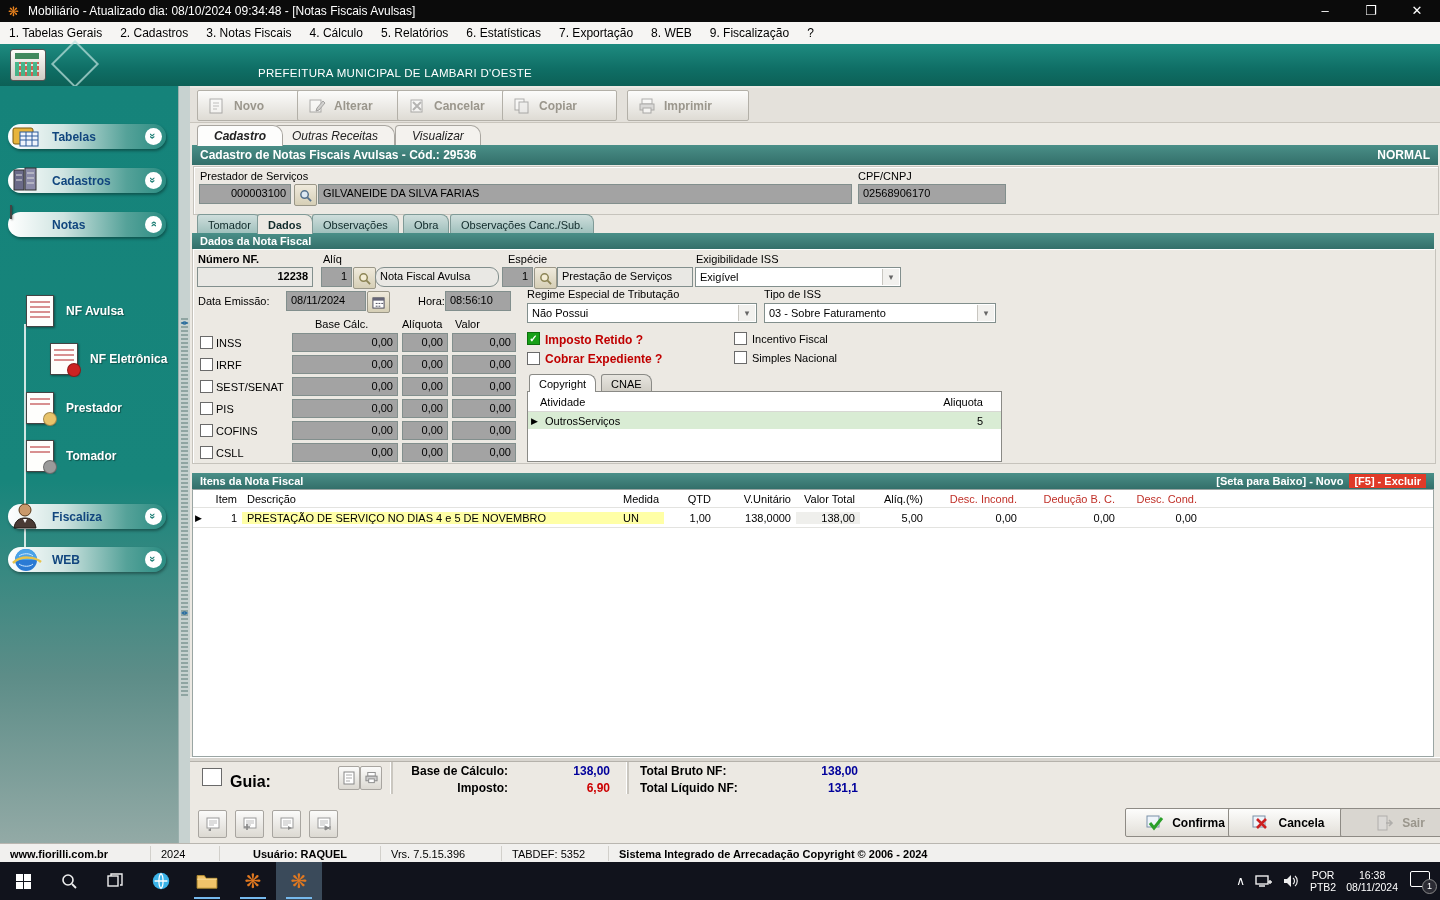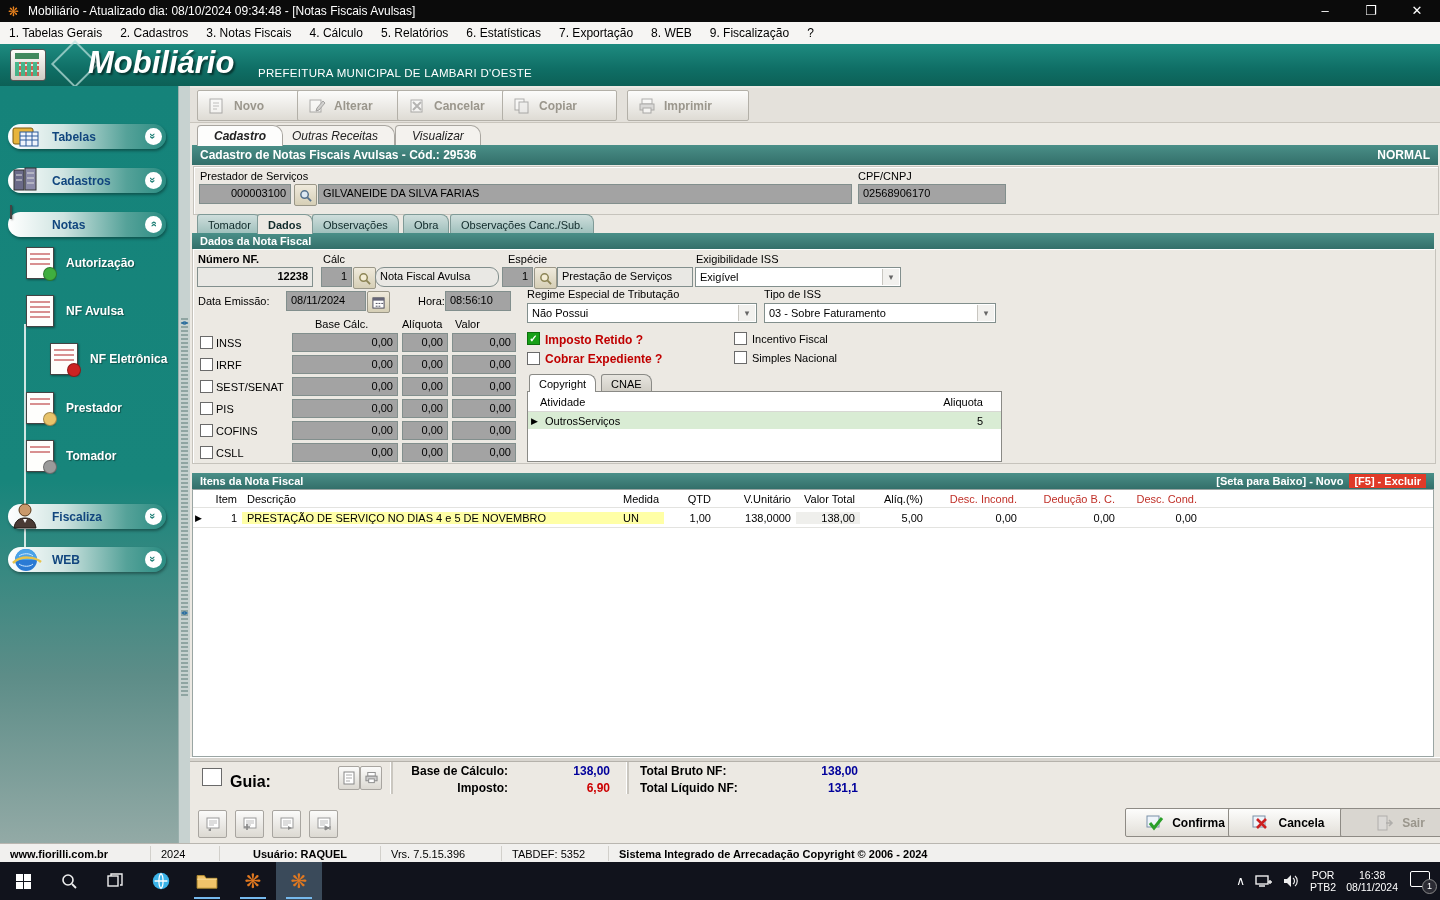--- a/index.html
+++ b/index.html
@@ -158,21 +158,20 @@
     <span>9. Fiscalização</span>
     <span>?</span>
   </div>
 
   <div id="appheader">
     <div id="calcicon">
         <div class="scr"></div>
         <div class="keys"></div>
       </div>
     <div class="diamond"></div>
-    <div id="logo-text">Mobiliário</div>
     <div id="org-text">PREFEITURA MUNICIPAL DE LAMBARI D'OESTE</div>
     <div id="building">
         <div class="b1"></div>
         <div class="b2"></div>
         <div class="b3"></div>
       </div>
     <div id="powerbtn">
       <svg width="15" height="15" viewBox="0 0 16 16">
           <circle cx="8" cy="9" r="5.2" fill="none" stroke="#fff" stroke-width="2"></circle>
           <line x1="8" y1="1" x2="8" y2="8" stroke="#fff" stroke-width="2.4"></line>
@@ -211,29 +210,20 @@
     <div class="pill" style="top:126px;">
       <span class="pillicon" style="top:-6px;">
         <span class="doc"><i style="top:5px;"></i><i style="top:10px;"></i><i style="top:15px;"></i><i style="top:20px;"></i></span>
       </span>
       <span class="plabel">Notas</span>
       <span class="chev up"><span>»</span></span>
     </div>
 
     <div id="notas-line"></div>
 
-    <div class="subitem" style="top:156px;">
-      <span class="doc">
-          <i style="top:5px;"></i>
-          <i style="top:10px;"></i>
-          <i style="top:15px;"></i>
-          <span class="accent" style="background:#3fae3f;"></span>
-        </span>
-      <span class="slabel">Autorização</span>
-    </div>
     <div class="subitem" style="top:204px;">
       <span class="doc">
           <i style="top:5px;"></i>
           <i style="top:10px;"></i>
           <i style="top:15px;"></i>
           <i style="top:20px;"></i>
         </span>
       <span class="slabel">NF Avulsa</span>
     </div>
     <div class="subitem" style="top:252px;padding-left:24px;">
@@ -378,21 +368,21 @@
     <div class="dtab" style="left:260px;">
         <span>Observações Canc./Sub.</span>
       </div>
 
     <div class="band" style="left:2px;top:147px;width:1242px;height:16px;font-size:11px;">
       <span>Dados da Nota Fiscal</span>
     </div>
     <div class="groovebox" style="left:2px;top:163px;width:1242px;height:214px;border-top:none;"></div>
 
     <div class="t b" style="left:8px;top:167px;">Número NF.</div>
-    <div class="t" style="left:133px;top:167px;">Cálc</div>
+    <div class="t" style="left:133px;top:167px;">Alíq</div>
     <div class="t" style="left:318px;top:167px;">Espécie</div>
     <div class="t" style="left:506px;top:167px;">Exigibilidade ISS</div>
 
     <div class="field ro num b" style="left:7px;top:181px;width:116px;height:20px;">12238</div>
     <div class="field num" style="left:131px;top:181px;width:31px;height:20px;">1</div>
     <div class="sbtn" style="left:163px;top:181px;">
       <svg width="13" height="13" viewBox="0 0 14 14">
           <circle cx="6" cy="6" r="4" fill="#f4edd4" stroke="#8c8455" stroke-width="1.6"></circle>
           <line x1="9" y1="9" x2="13" y2="13" stroke="#8c8455" stroke-width="2"></line>
         </svg>

